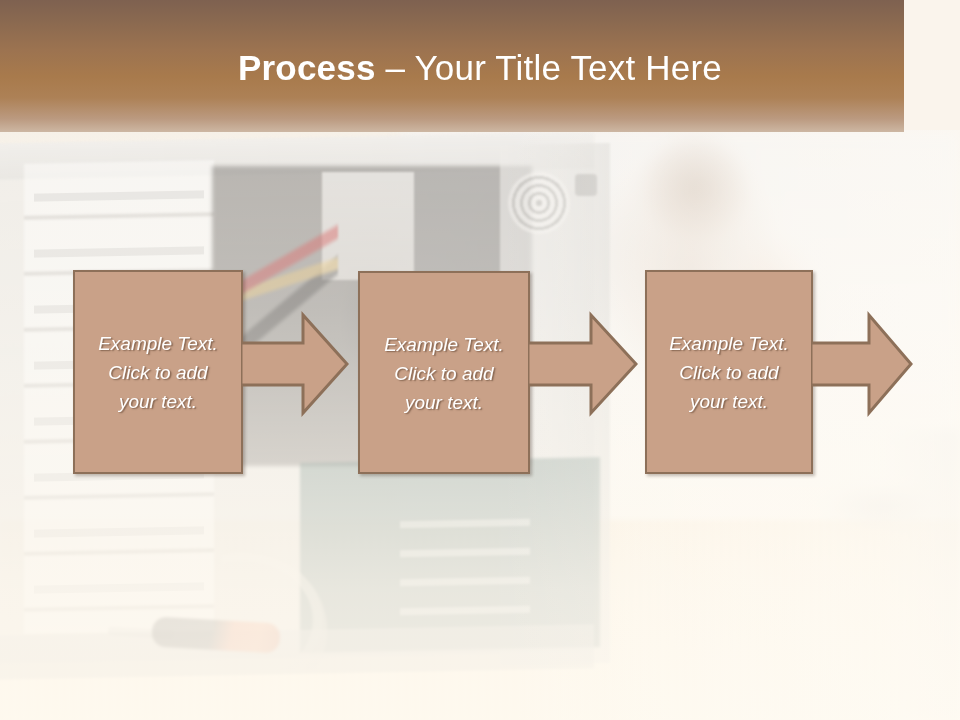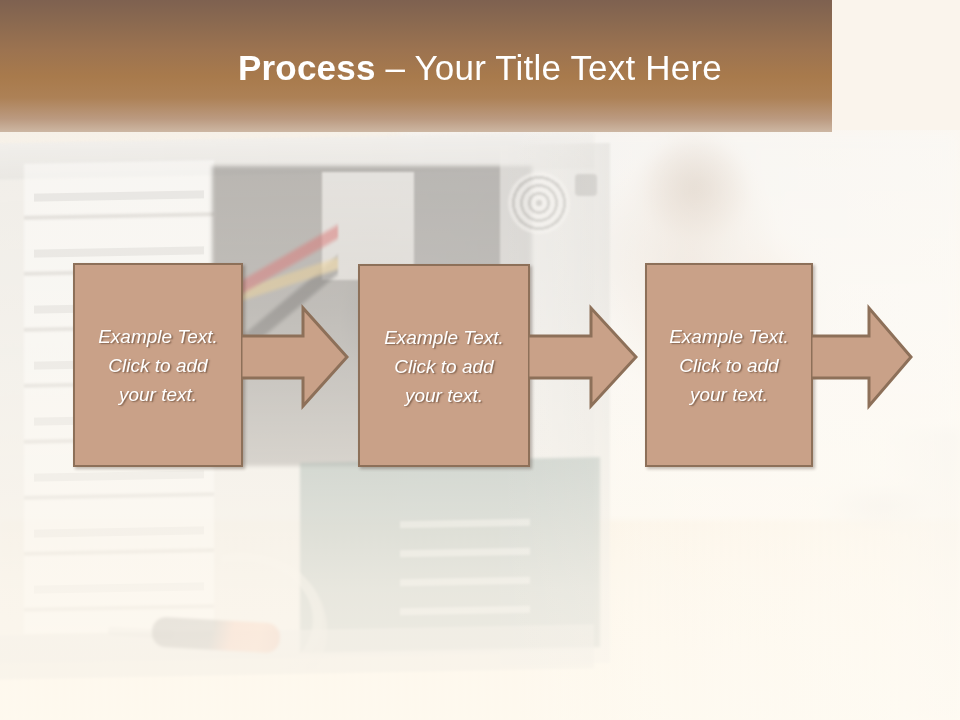--- a/index.html
+++ b/index.html
@@ -306,21 +306,21 @@
       rgba(255,252,246,0.30) 74%,
       rgba(255,252,246,0.55) 100%);
     pointer-events: none;
   }
 
   
   .title-band {
     position: absolute;
     left: 0;
     top: 0;
-    width: 832px;
+    width: 904px;
     height: 132px;
     background: linear-gradient(180deg,
       #7e6150 0%,
       #8a6950 16%,
       #9c7350 38%,
       #a87a4c 58%,
       #ad8156 74%,
       #bb9a80 90%,
       #cdb7a3 100%);
   }
@@ -337,21 +337,21 @@
     white-space: nowrap;
   }
   .title-text .bold {
     font-weight: bold;
   }
 
   
   .flow {
     position: absolute;
     left: 0;
-    top: 0;
+    top: 7px;
     width: 960px;
     height: 620px;
     pointer-events: none;
   }
   .step {
     position: absolute;
     pointer-events: auto;
   }
   .step-box {
     position: absolute;

